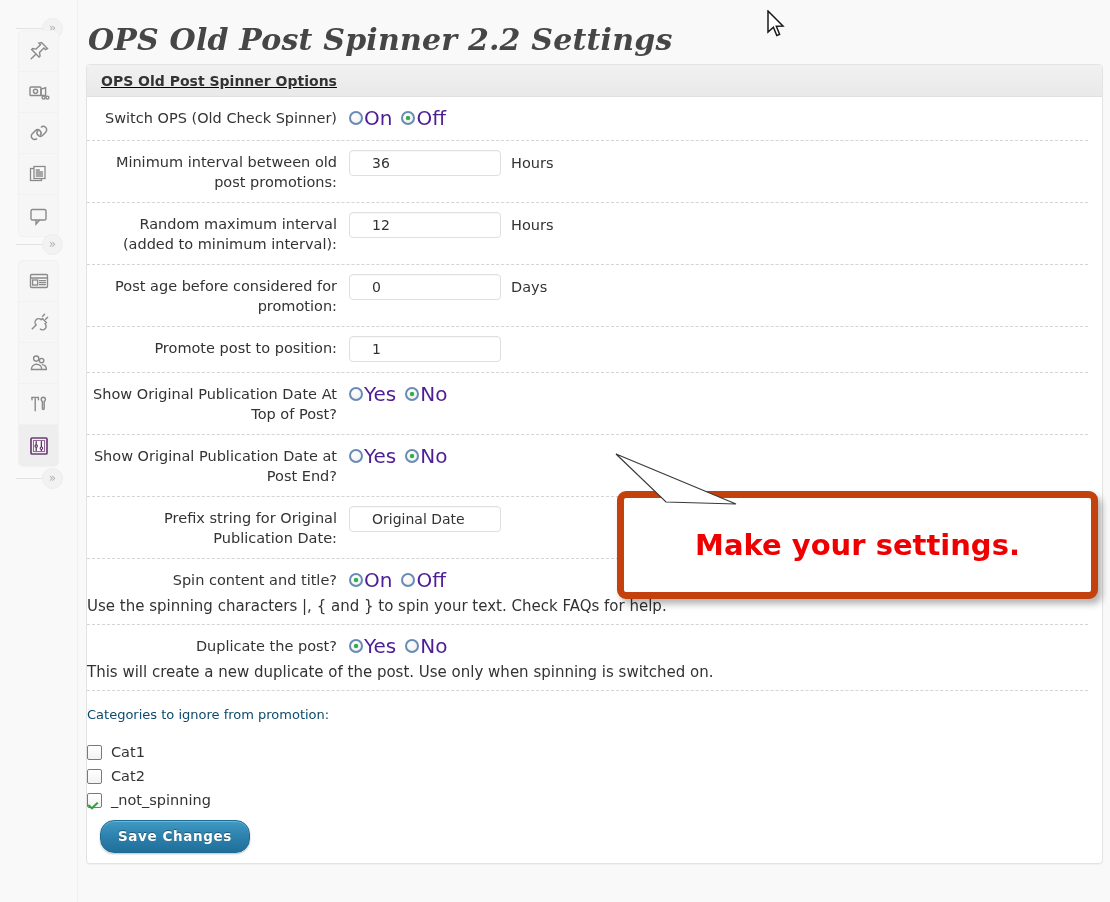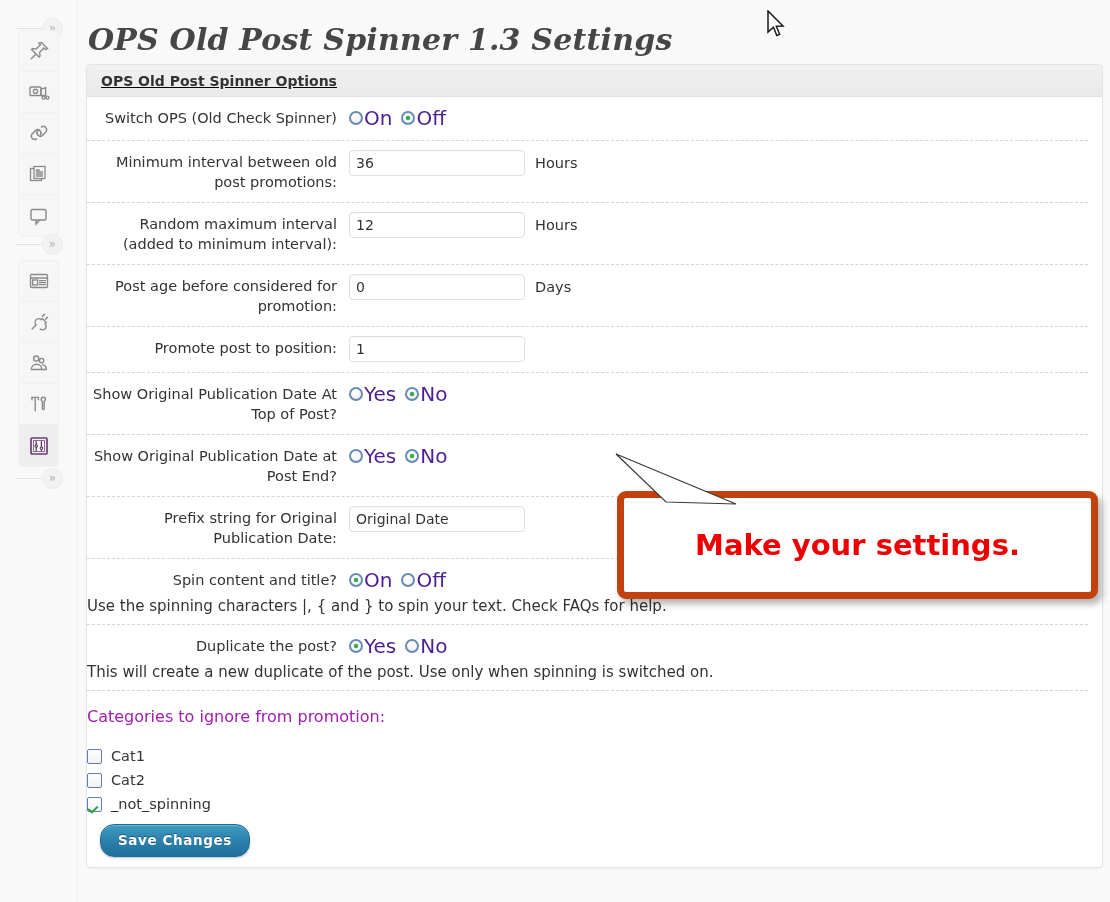--- a/index.html
+++ b/index.html
@@ -105,23 +105,23 @@
   }
   .fld {
     flex: 1 1 auto;
     display: flex;
     align-items: center;
     font-size: 14.5px;
     color: #333;
     min-height: 24px;
   }
   input[type=text] {
-    width: 176px;
+    width: 152px;
     height: 26px;
-    padding: 2px 6px;
+    padding: 2px 22px;
     font-family: "DejaVu Sans", "Liberation Sans", sans-serif;
     font-size: 14px;
     color: #333;
     border: 1px solid #dfdfdf;
     border-radius: 4px;
     background: #fff;
     box-shadow: inset 0 1px 1px rgba(0,0,0,0.03);
     outline: none;
   }
   .unit { margin-left: 10px; font-size: 14.5px; color: #333; }
@@ -148,21 +148,21 @@
   .help-line {
     font-size: 15px;
     color: #333;
     padding: 1px 0 9px 0;
     margin-top: -6px;
     white-space: nowrap;
   }
 
   
   #cats-block { padding: 16px 0 10px 0; }
-  #cats-title { font-size: 16px; color: #a21caf; margin-bottom: 22px; }
+  #cats-title { font-size: 13px; color: #0c4a6e; margin-bottom: 22px; }
   .cat-row { display: flex; align-items: center; margin-bottom: 8px; }
   .cat-label { margin-left: 9px; font-size: 14.5px; color: #333; }
   .checkbox {
     width: 15px; height: 15px; flex: 0 0 15px;
     border: 1px solid #5c7fae;
     background: linear-gradient(to bottom, #ffffff 0%, #f2f2f2 100%);
     border-radius: 2px;
     position: relative;
   }
   .checkbox.checked::after {
@@ -344,21 +344,21 @@
   </div>
 
   <div class="menu-sep" style="top:466px;">
     <div class="line"></div>
     <div class="knob">»</div>
   </div>
 </div>
 
 <div id="wpbody">
 
-  <h1 id="page-title">OPS Old Post Spinner 1.3 Settings</h1>
+  <h1 id="page-title">OPS Old Post Spinner 2.2 Settings</h1>
 
   <div id="settings-panel">
     <div id="panel-header">
       <span id="panel-header-title">OPS Old Post Spinner Options</span>
     </div>
 
     <div id="panel-body" style="padding:0 14px 0 0;">
       <div id="rows-host">
           <div class="row-div">
             <div class="row-inner">

